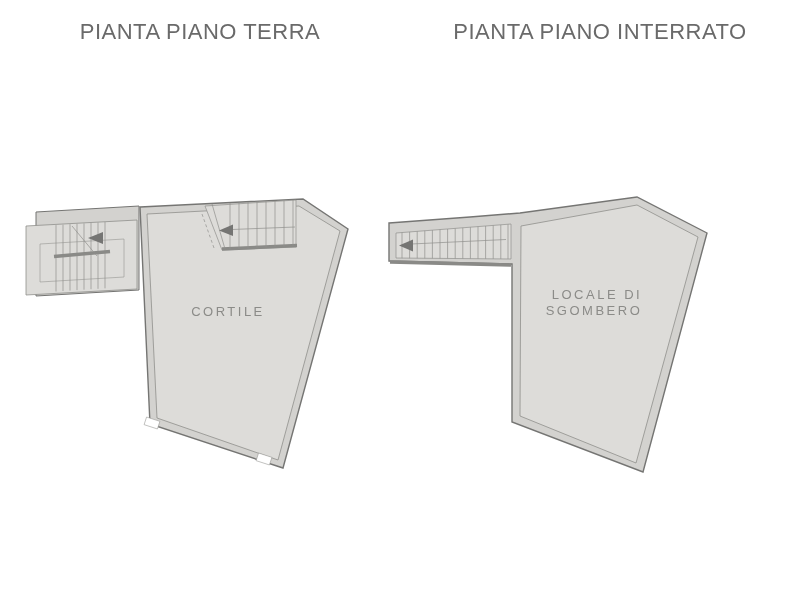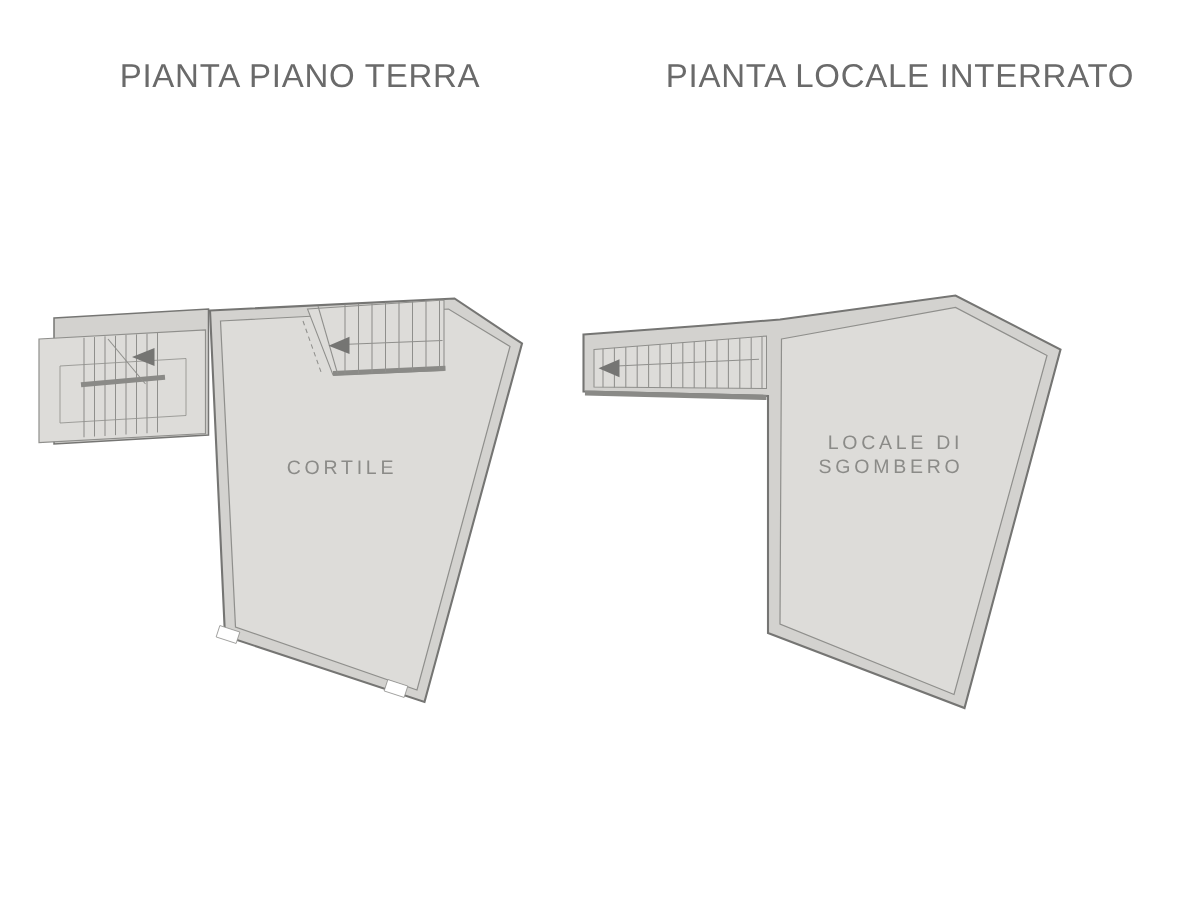--- a/index.html
+++ b/index.html
@@ -2,21 +2,21 @@
 <html style="--page-background: #ffffff; --title-text: #6a6a6a; --wall-fill: #d3d2cf; --floor-fill: #dddcd9; --outline: #757573; --line-light: #8f8f8c; --stair-bar: #8a8a87; --room-label-text: #8b8b88;"><head>
 <meta charset="utf-8">
 <style>
   html,body{margin:0;padding:0;background:#fff;}
   .canvas{
     position:relative;width:800px;height:600px;overflow:hidden;
     background:var(--page-background,#ffffff);
     font-family:"Liberation Sans",sans-serif;
   }
   .title{
-    position:absolute;top:38px;width:400px;text-align:center;
+    position:absolute;top:19px;width:400px;text-align:center;
     font-size:22px;letter-spacing:.5px;color:var(--title-text,#6a6a6a);
     white-space:nowrap;
   }
   .title-1{left:0;}
   .title-2{left:400px;}
   svg.plan{position:absolute;display:block;}
   .plan-1{left:20px;top:190px;width:340px;height:298px;}
   .plan-2{left:385px;top:190px;width:335px;height:298px;}
 
   .wall{fill:var(--wall-fill,#d3d2cf);stroke:var(--outline,#757573);stroke-width:1;}
@@ -34,21 +34,21 @@
     font-family:"Liberation Sans",sans-serif;
     font-size:13px;letter-spacing:2.5px;
   }
 </style>
 </head>
 <body>
 
 <div class="canvas">
 
   <div class="title title-1">PIANTA PIANO TERRA</div>
-  <div class="title title-2">PIANTA LOCALE INTERRATO</div>
+  <div class="title title-2">PIANTA PIANO INTERRATO</div>
 
   <svg class="plan plan-1" viewBox="20 190 340 298">
 
     <polygon class="wall" points="36,212 139,206 139,290 36,296"></polygon>
 
     <polygon class="wall outline-strong" points="140,207 303,199 348,229 283,468 150,424"></polygon>
 
     <polygon class="floor" points="147,214 299,206 340,231 278,460 157,418"></polygon>
 
     <rect class="notch" x="145" y="419" width="14" height="8" transform="rotate(18 152 423)"></rect>

